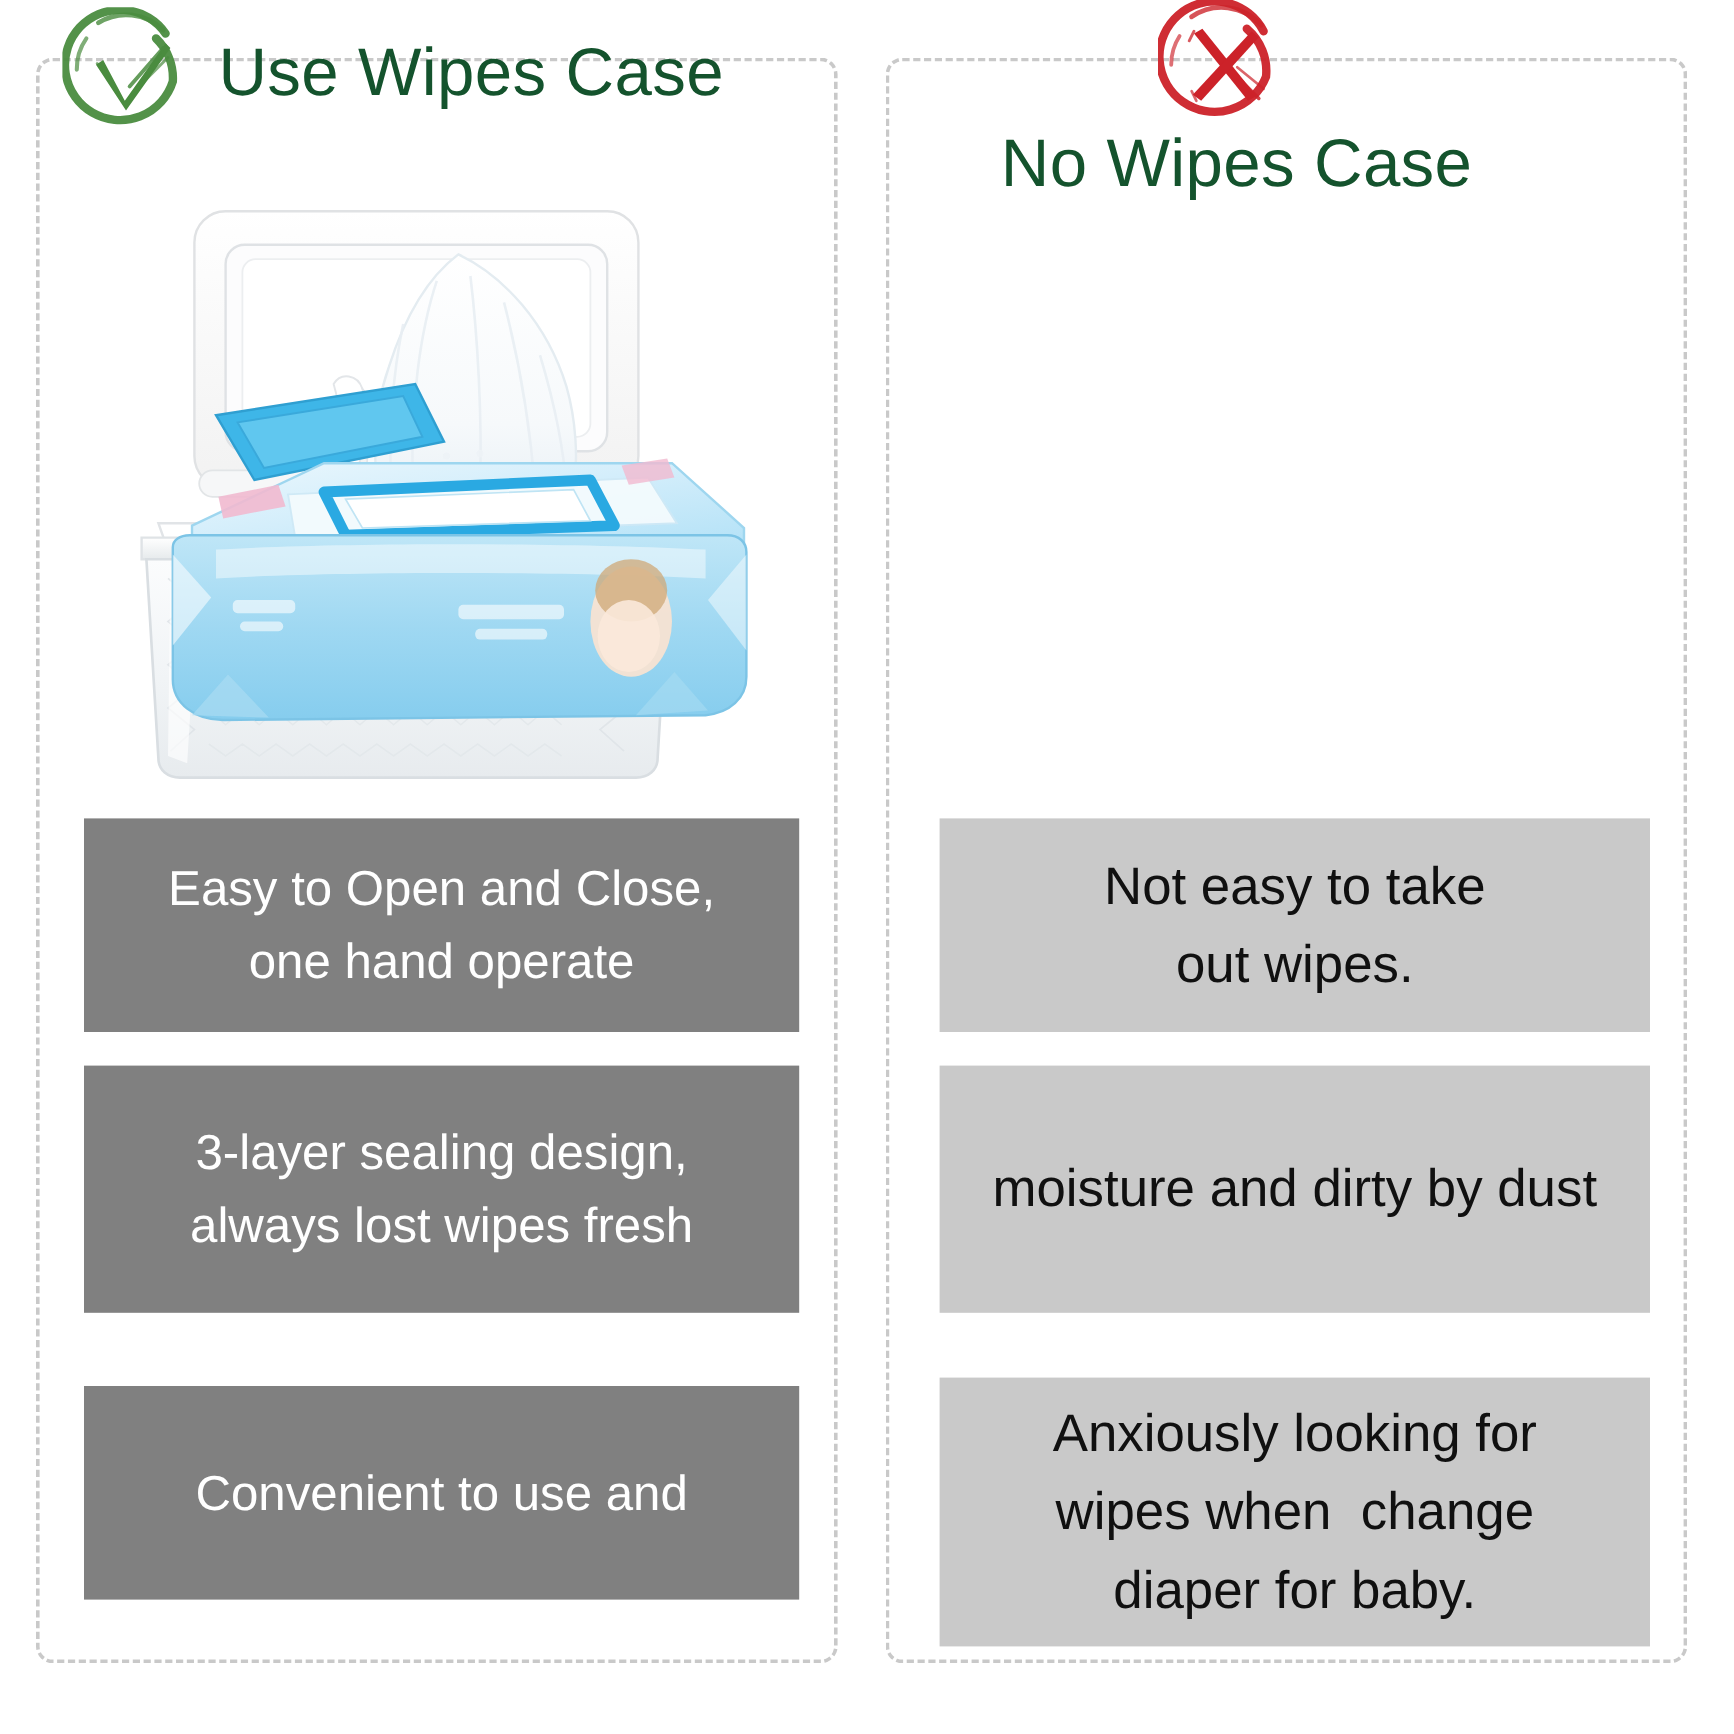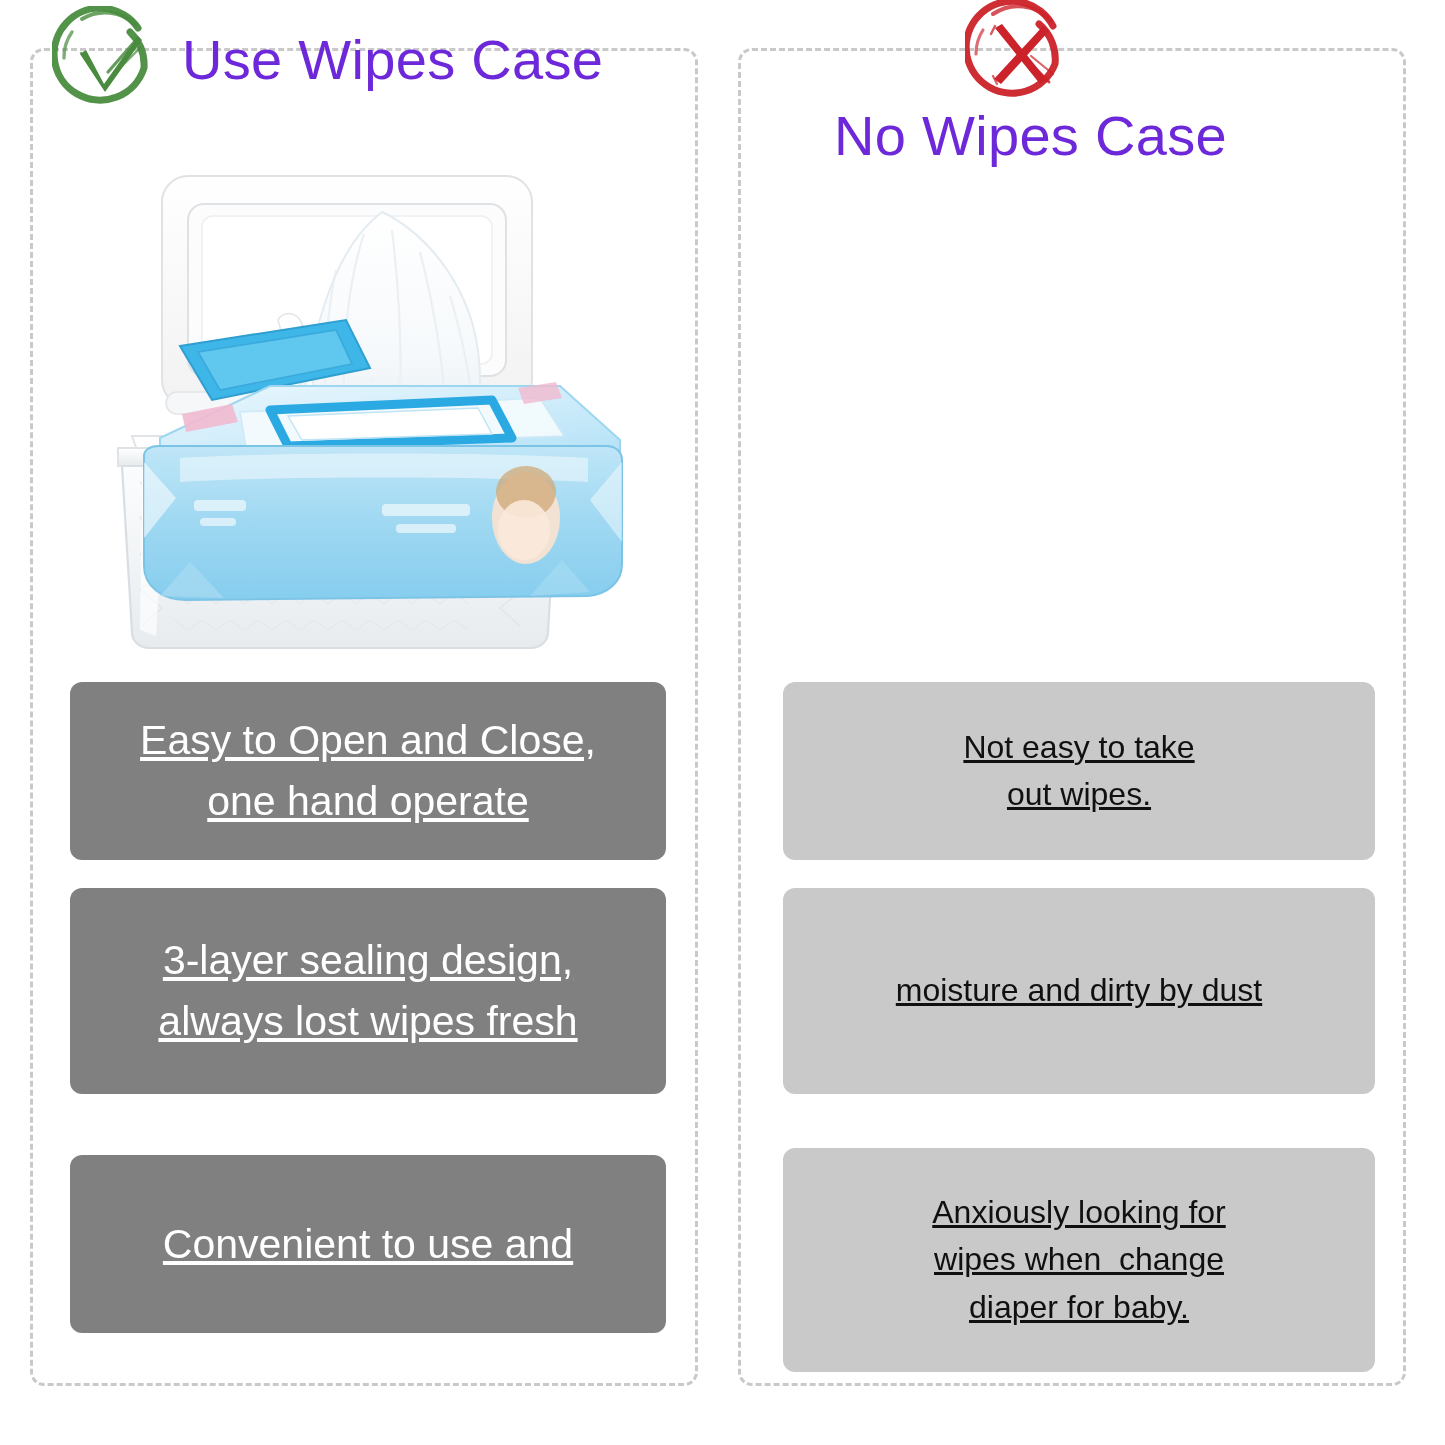--- a/index.html
+++ b/index.html
@@ -46,66 +46,65 @@
     width: 108px;
     height: 108px;
     flex: 0 0 108px;
     position: relative;
   }
   .badge svg { display: block; width: 108px; height: 108px; }
 
   .header-title {
     font-size: 56px;
     font-weight: 400;
-    color: #6d28d9;
+    color: #14532d;
     letter-spacing: 0.3px;
     white-space: nowrap;
     margin-left: 22px;
     line-height: 1;
   }
 
   
   .product {
     position: absolute;
   }
   .product-left  { left: 70px;  top: 170px; width: 540px; height: 490px; }
   .product-right { left: 120px; top: 200px; width: 540px; height: 470px; }
   .product svg { display: block; width: 100%; height: 100%; }
 
   
   .feature-box {
     position: absolute;
-    border-radius: 12px;
+    border-radius: 0;
     display: flex;
     flex-direction: column;
     align-items: center;
     justify-content: center;
     text-align: center;
     box-sizing: border-box;
     padding: 7px 18px;
-    text-decoration: underline;
   }
   .box-pro {
     background: #808080;
     color: #ffffff;
     left: 70px;
     width: 596px;
   }
   .box-con {
     background: #c9c9c9;
     color: #101010;
     left: 783px;
     width: 592px;
   }
   .feature-line {
     font-size: 41px;
     line-height: 1.48;
     white-space: pre;
   }
-  .box-con .feature-line { font-size: 32px; }
+  .box-con .feature-line { font-size: 44px; }
 
   .row1 { top: 682px;  height: 178px; }
   .row2 { top: 888px;  height: 206px; }
   .row3 { top: 1155px; height: 178px; gap: 12px; }
   .row3-con { top: 1148px; height: 224px; }
 </style>
 </head>
 <body>
 
 <div id="page">

